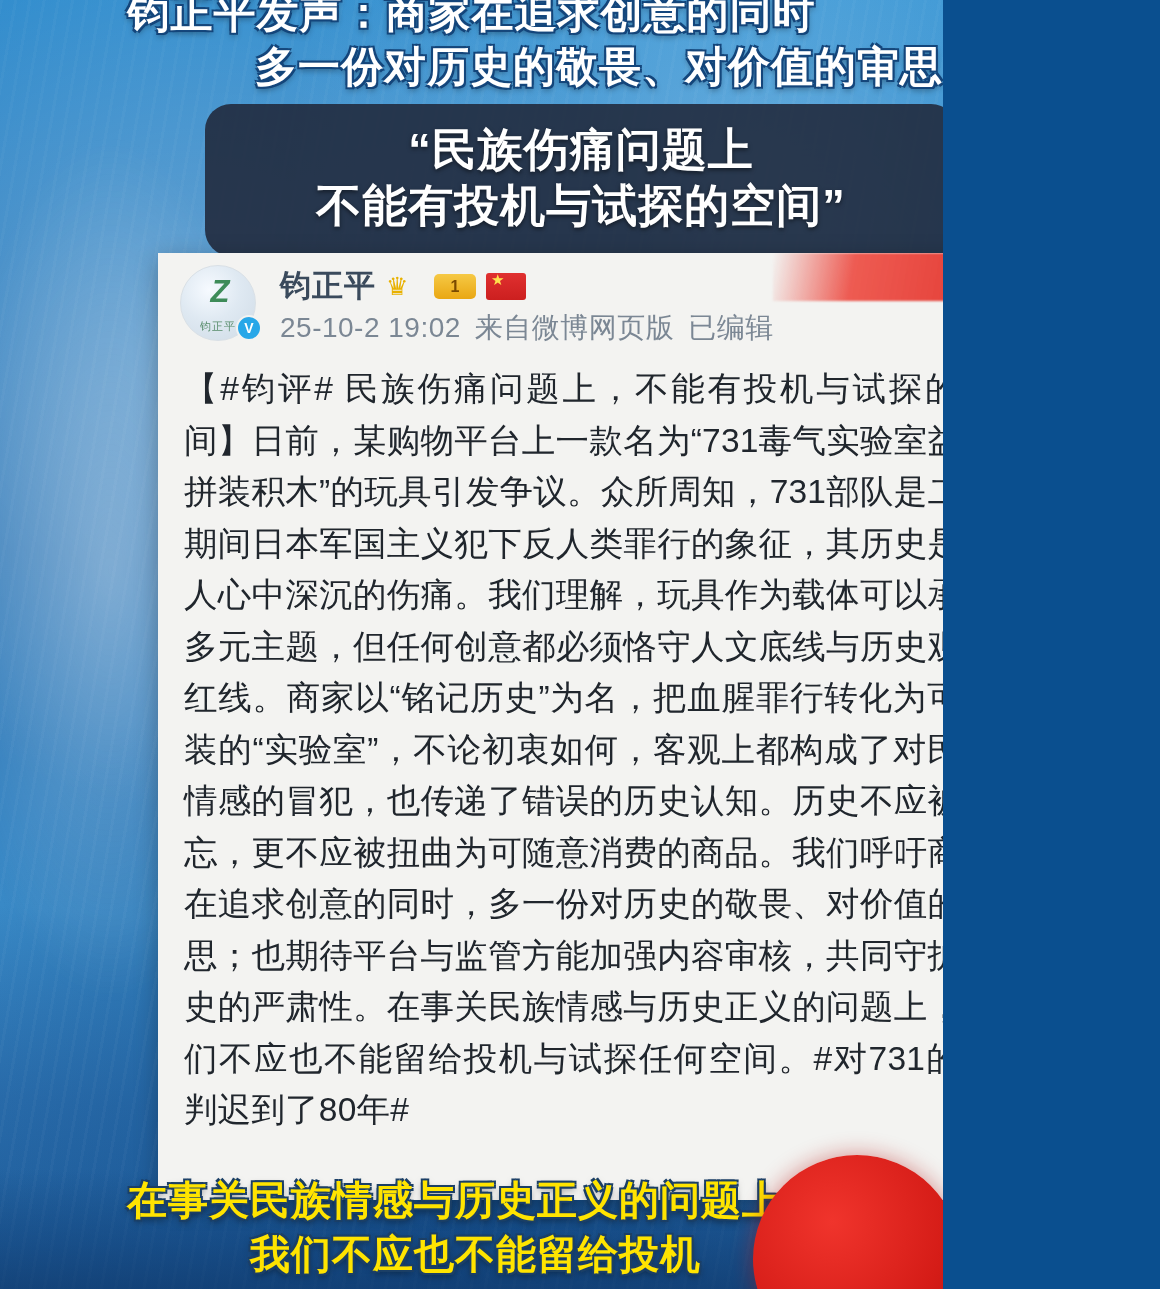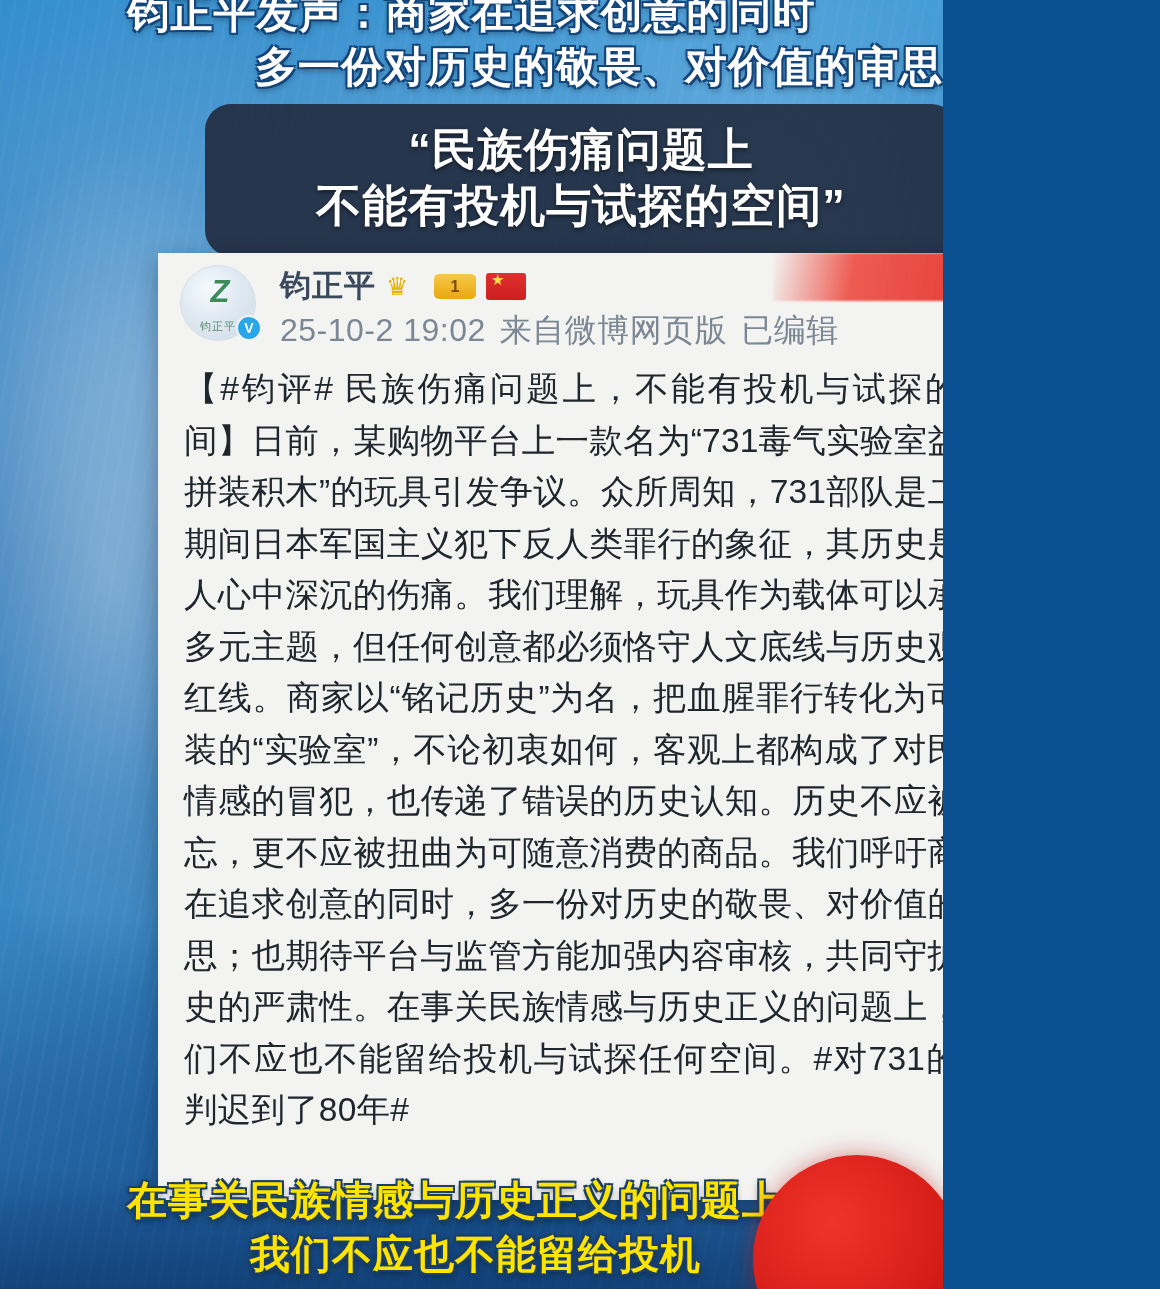--- a/index.html
+++ b/index.html
@@ -204,21 +204,21 @@
   .flag-icon::after {
     content: "★";
     position: absolute;
     left: 5px; top: -2px;
     color: #ffe14d;
     font-size: 15px;
   }
   .meta-row {
     position: absolute;
     left: 122px; top: 56px;
-    font-size: 32px;
+    font-size: 28px;
     color: #7b8794;
     letter-spacing: .5px;
     white-space: nowrap;
   }
   .meta-row .sep { display:inline-block; width: 14px; }
   .star-icon {
     position: absolute;
     right: 24px; top: 22px;
     font-size: 34px;
     color: #9aa7b3;

